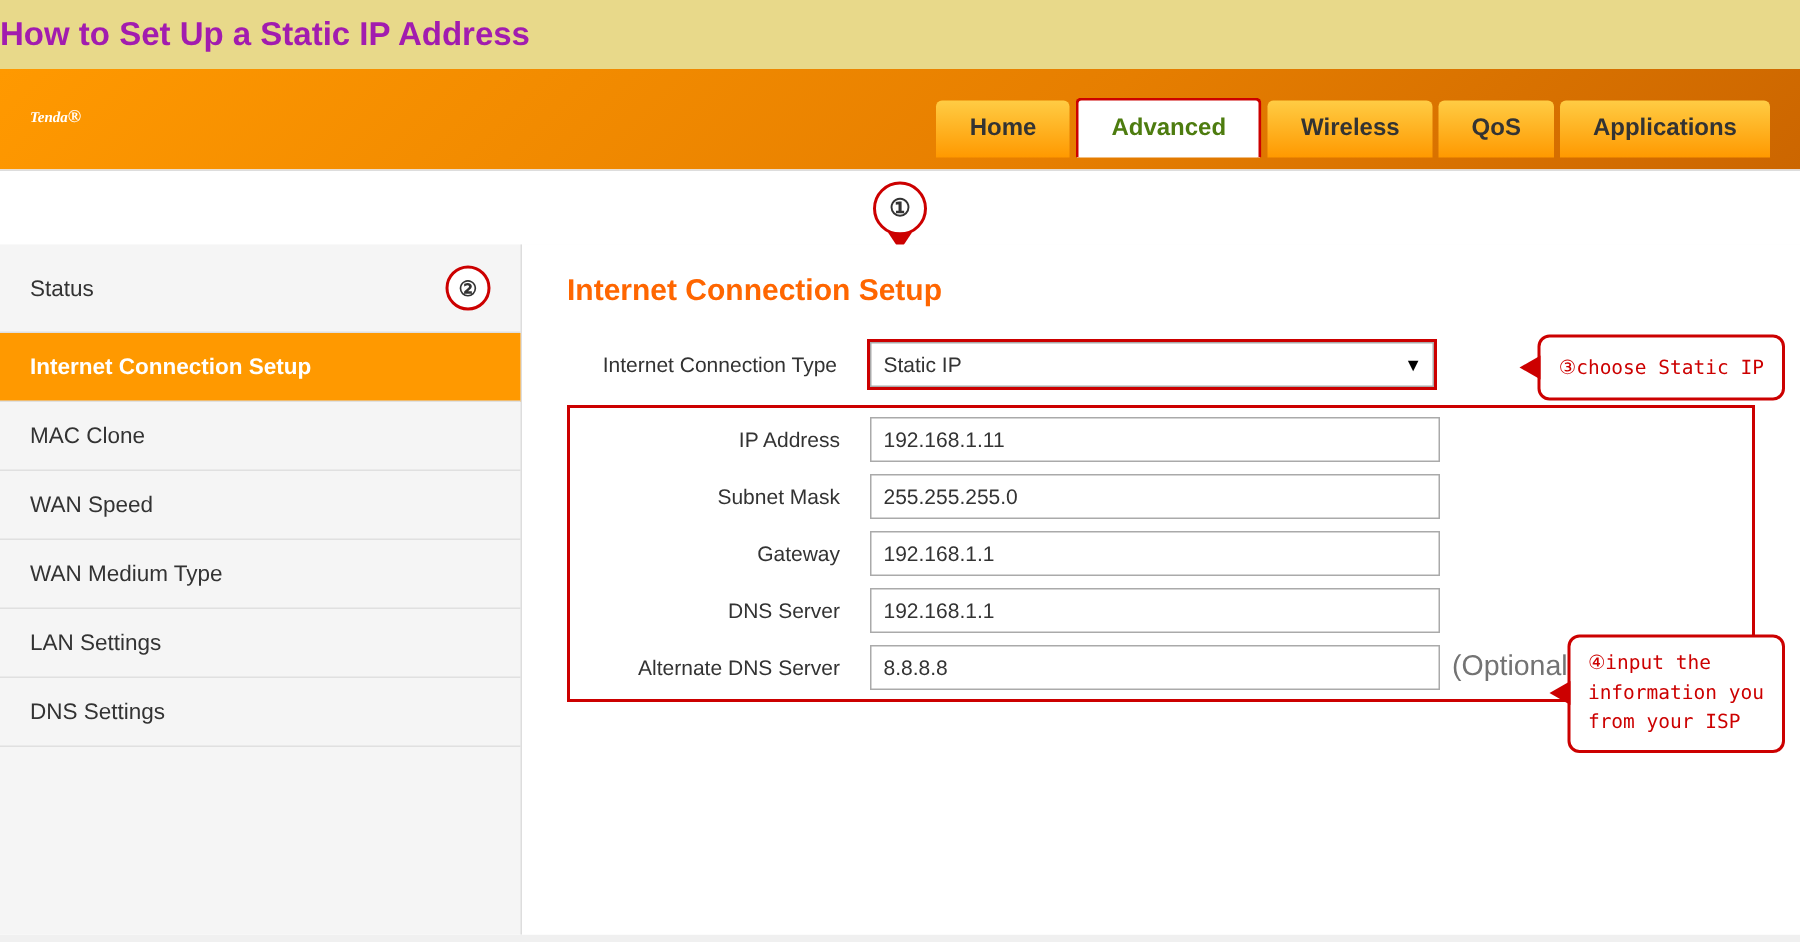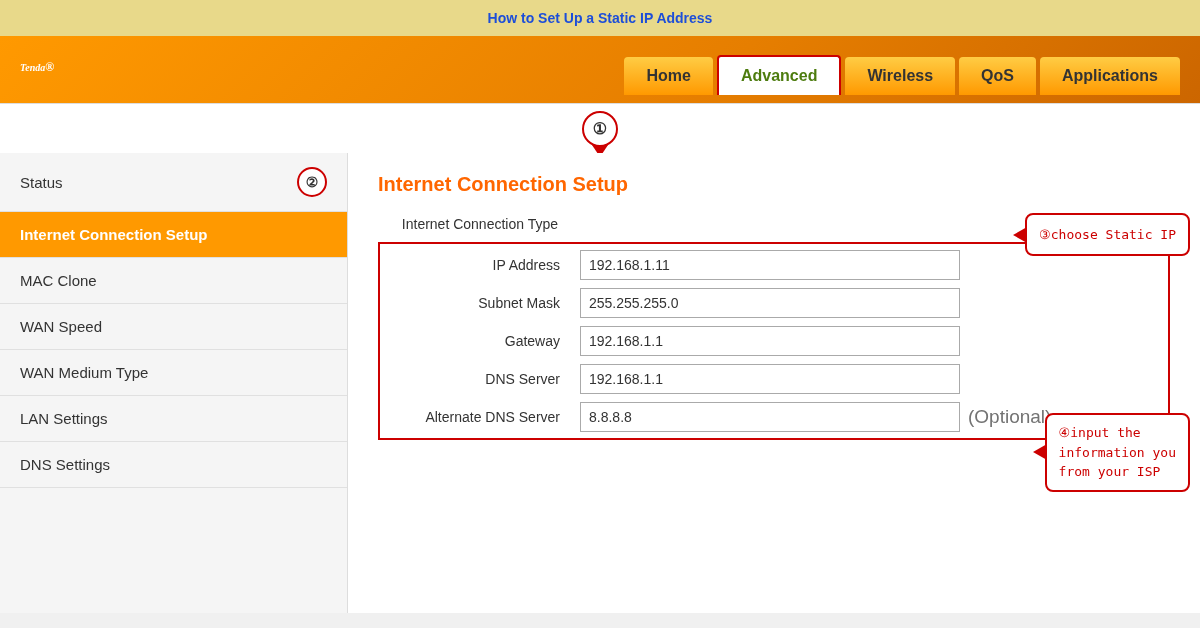--- a/index.html
+++ b/index.html
@@ -1,25 +1,24 @@
 <!DOCTYPE html>
 <html><head>
   <meta charset="utf-8">
   <style>
     * { box-sizing: border-box; margin: 0; padding: 0; }
     body { font-family: Arial, sans-serif; width: 1200px; height: 628px; overflow: hidden; background: #f0f0f0; }
 
     
     .title-bar {
       background: #e8d98a;
-      text-align: center;
       padding: 10px 0;
-      font-size: 14px;
-      font-weight: bold;
-      color: #1d4ed8;
+      font-size: 22px;
+      font-weight: bold;
+      color: #a21caf;
     }
 
     
     .header {
       background: linear-gradient(135deg, #f90 0%, #e67e00 60%, #cc6600 100%);
       padding: 10px 20px 0 20px;
       display: flex;
       flex-direction: column;
     }
     .header-top {
@@ -335,20 +334,24 @@
 
   <div class="content">
     <div class="content-title">
       <span>Internet Connection Setup</span>
     </div>
 
     <div class="form-row">
       <div class="form-label">
         <span>Internet Connection Type</span>
       </div>
+      <div class="form-select-wrap select-red-border">
+        <select class="form-select"><option>Static IP</option><option>Dynamic IP</option><option>PPPoE</option><option>L2TP</option><option>PPTP</option></select>
+        <span class="select-arrow">▼</span>
+      </div>
     </div>
 
     <div class="red-border-group">
       <div class="form-row">
         <div class="form-label">
           <span>IP Address</span>
         </div>
         <input class="form-input" type="text" value="192.168.1.11" style="">
       </div>
       <div class="form-row">

